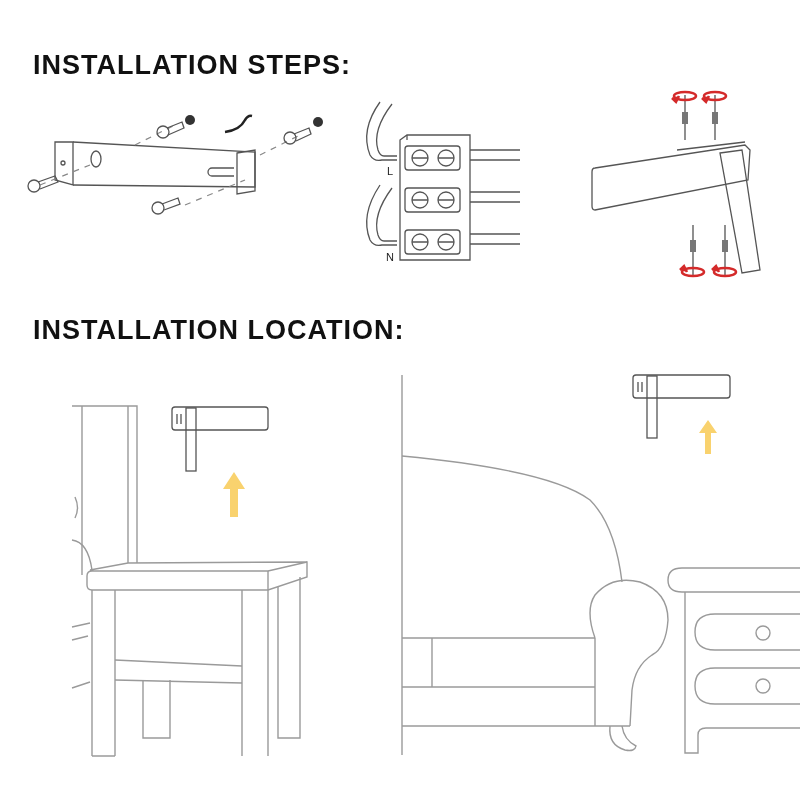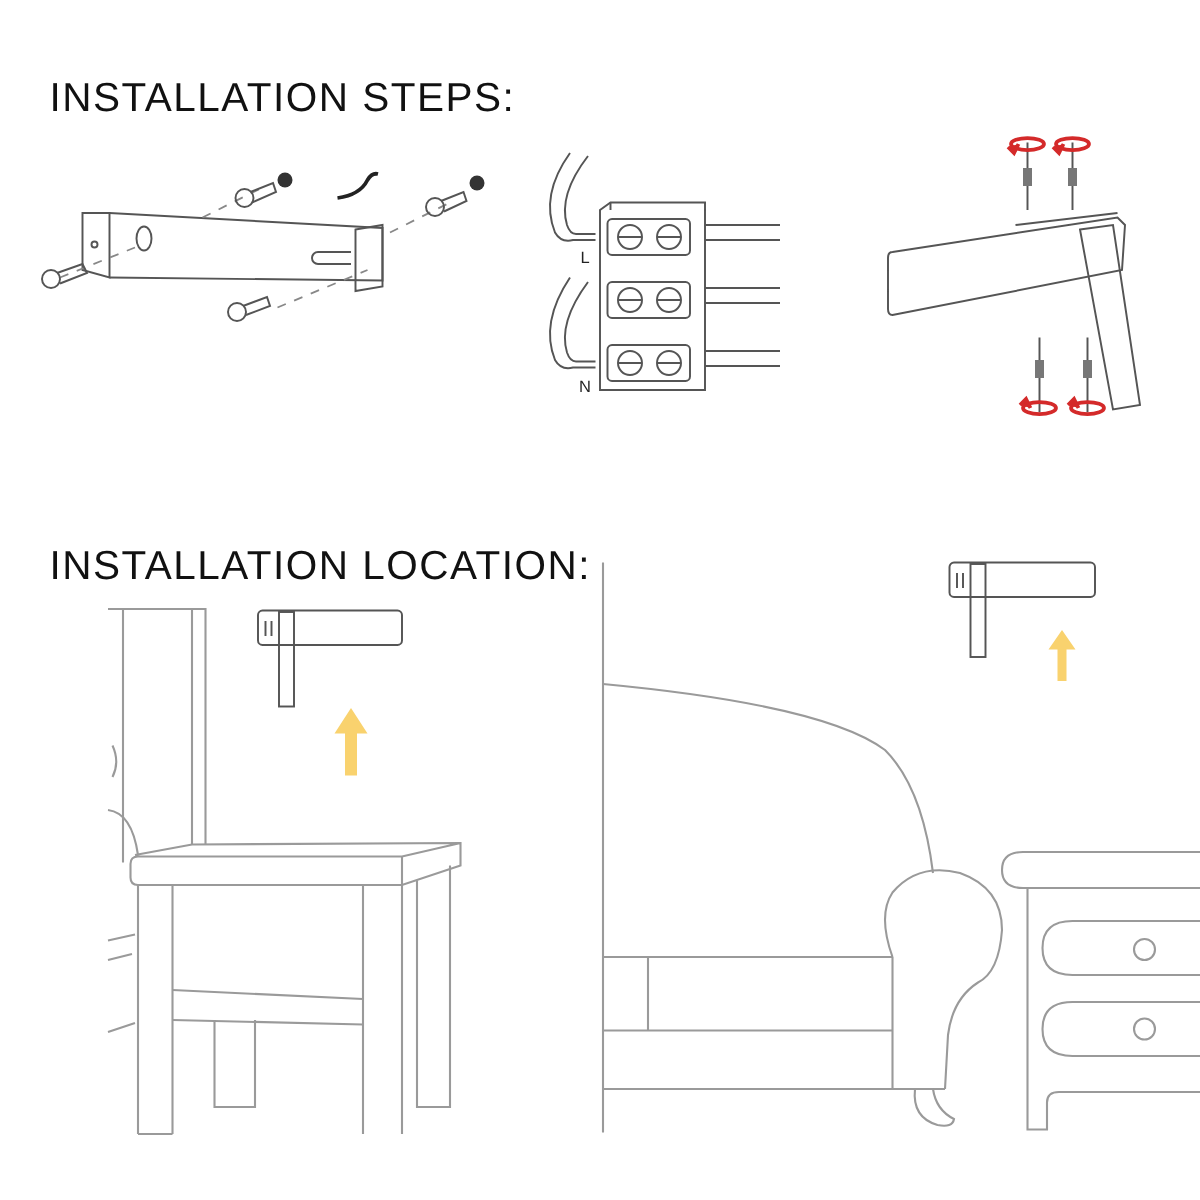--- a/index.html
+++ b/index.html
@@ -1,19 +1,19 @@
 <!DOCTYPE html>
 <html><head>
 <meta charset="utf-8">
 <style>
   html, body { margin: 0; padding: 0; background: #ffffff; }
   body { width: 800px; height: 800px; position: relative; overflow: hidden; font-family: "Liberation Sans", sans-serif; }
-  .heading { position: absolute; left: 33px; font-size: 27px; letter-spacing: 1px; color: #111; font-weight: normal; margin: 0; white-space: nowrap; }
+  .heading { position: absolute; left: 33px; font-size: 27px; letter-spacing: 1px; color: #111; font-weight: bold; margin: 0; white-space: nowrap; }
   #h-steps { top: 50px; }
-  #h-location { top: 315px; margin-top: 47px; }
+  #h-location { top: 315px; }
   svg { position: absolute; overflow: visible; }
   .ln { fill: none; stroke: #555; stroke-width: 1.3; }
   .lnl { fill: none; stroke: #9a9a9a; stroke-width: 1.4; }
   .dash { fill: none; stroke: #888; stroke-width: 1.2; stroke-dasharray: 6 6; }
   .lbl { font-family: "Liberation Sans", sans-serif; font-size: 11px; fill: #222; }
 </style>
 </head>
 <body>
 
 <h1 id="h-steps" class="heading">INSTALLATION STEPS:</h1>

